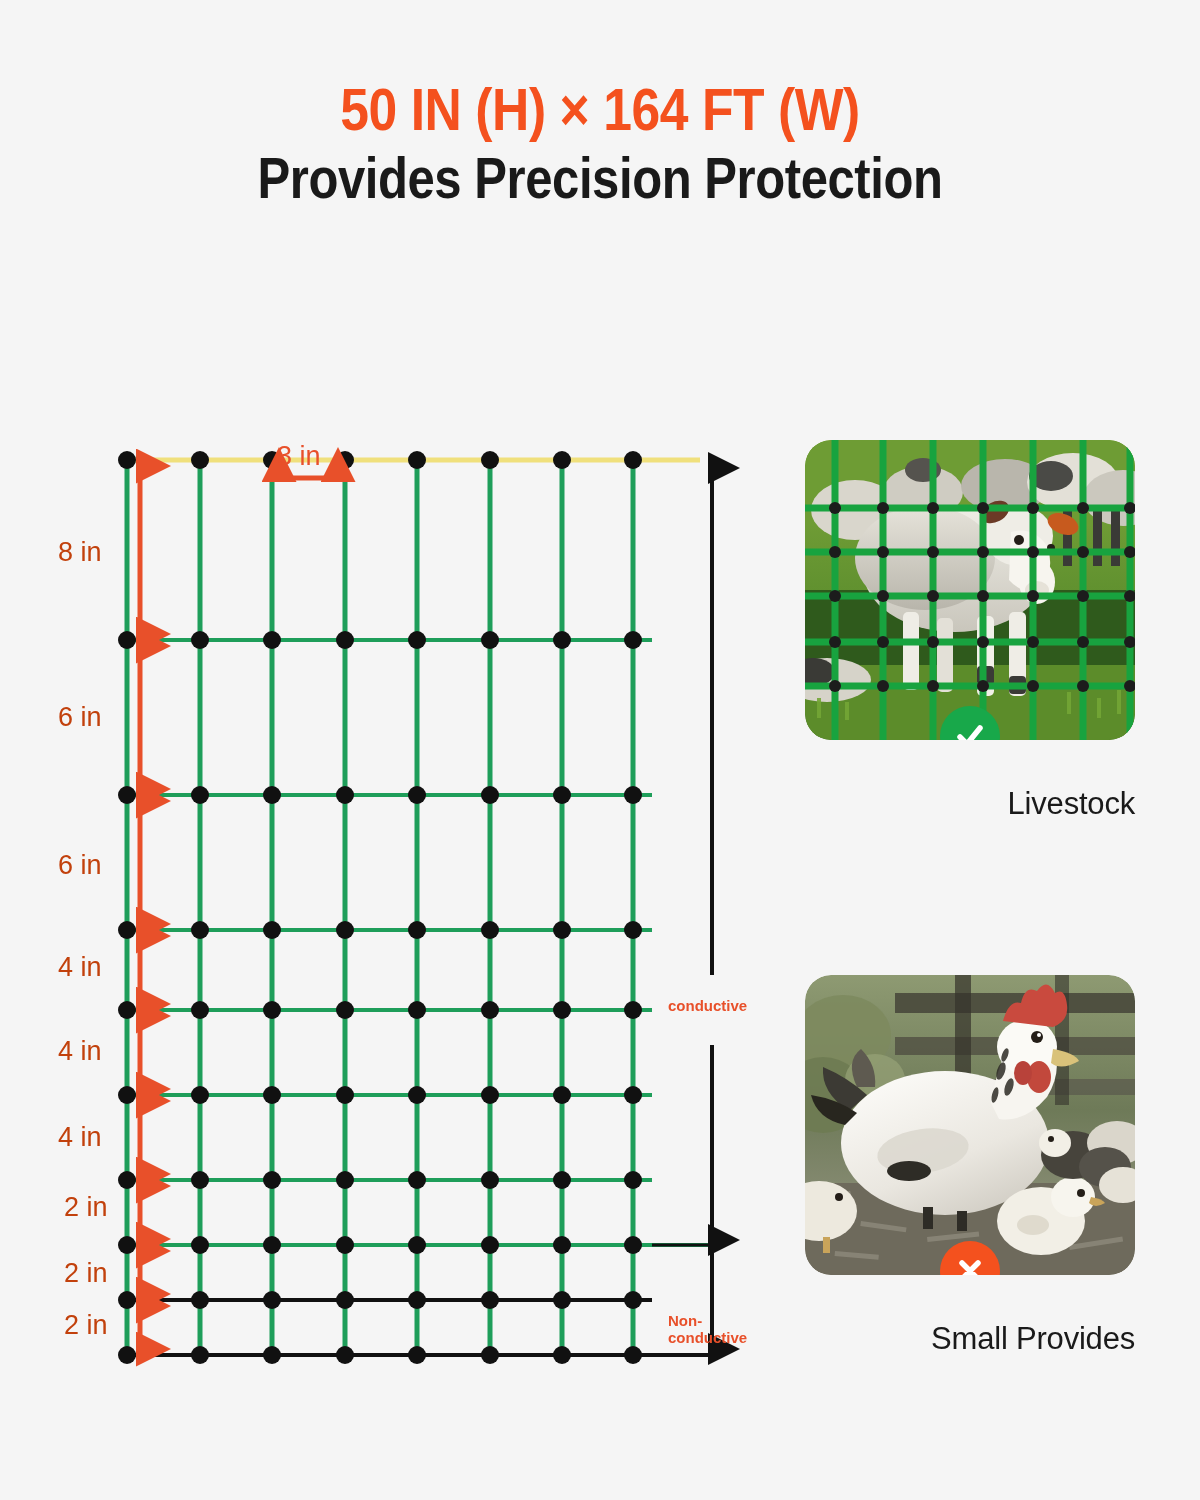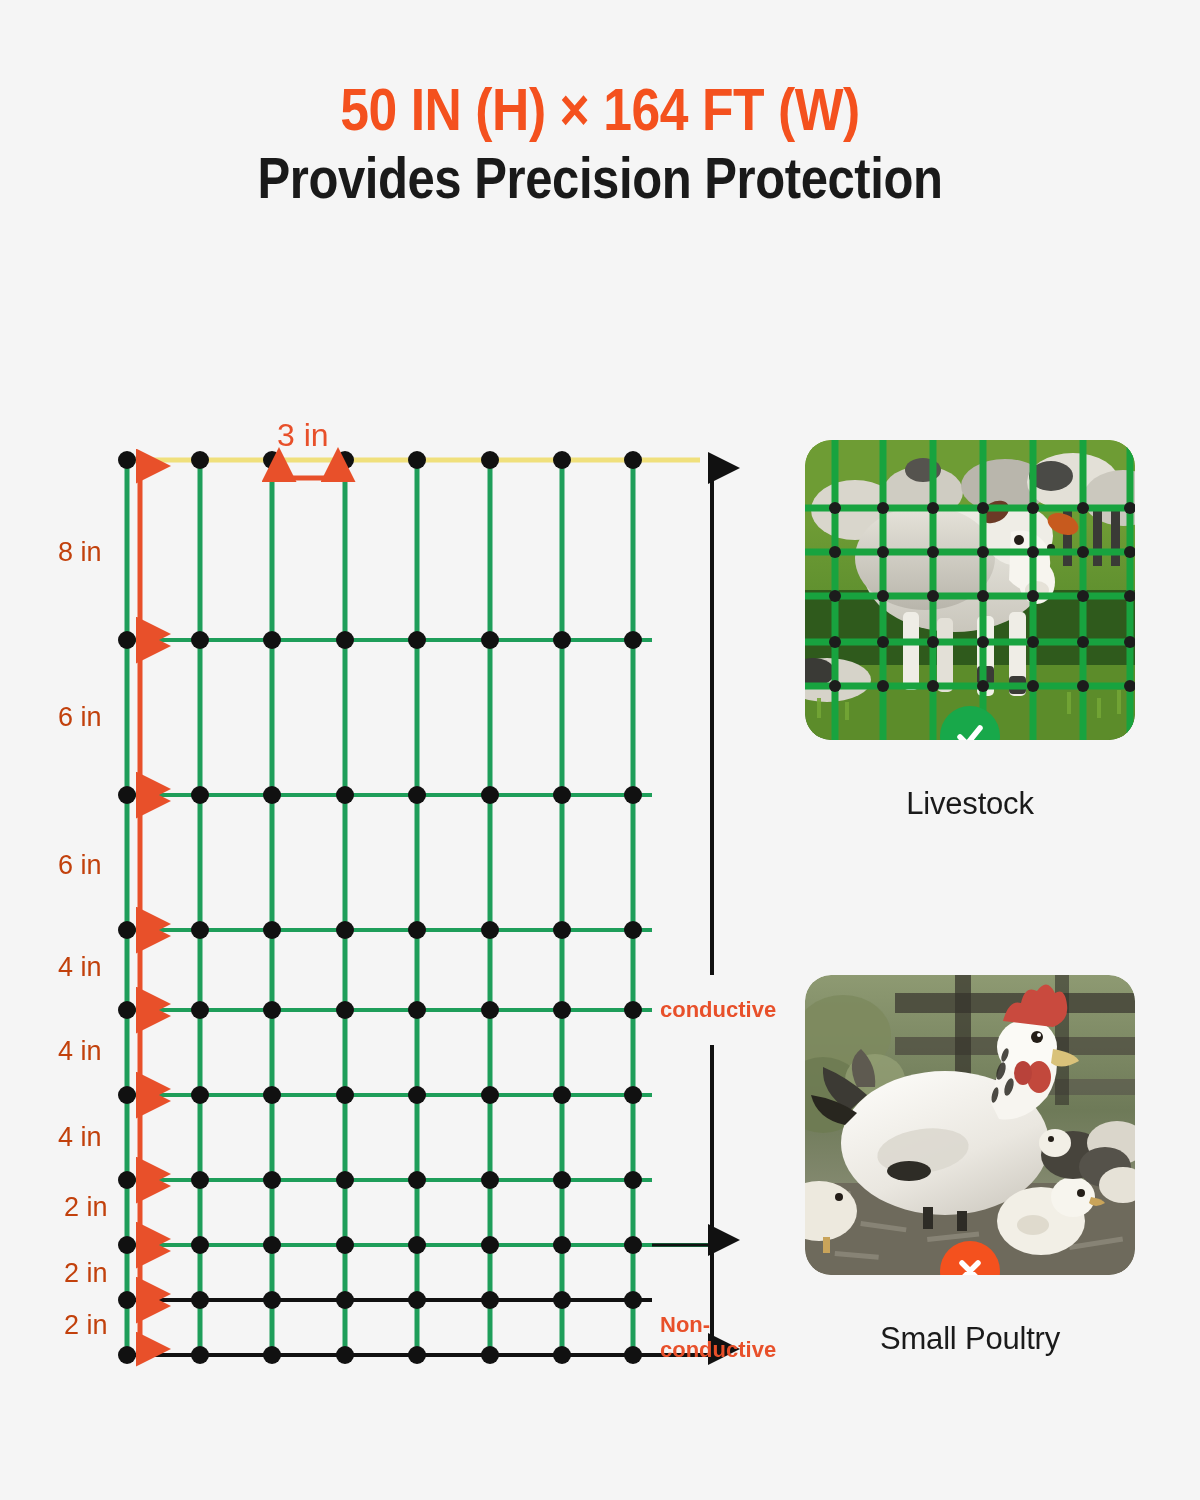--- a/index.html
+++ b/index.html
@@ -27,43 +27,44 @@
 
   
   .diagram { position: absolute; left: 0; top: 0; width: 780px; height: 1500px; }
   .grid-svg { position: absolute; left: 0; top: 0; }
 
   .dim-label {
     position: absolute; color: #c2410c; font-size: 27px; font-weight: 500;
     white-space: nowrap; text-align: right;
   }
   .top-label {
-    position: absolute; color: #E8502A; font-size: 32px; font-weight: 500;
+    position: absolute; color: #E8502A; font-size: 27px; font-weight: 500;
     white-space: nowrap;
+    margin-top: 24px;
   }
   .side-label {
-    position: absolute; color: #E8502A; font-size: 22px; font-weight: bold;
-    white-space: nowrap; line-height: 1.15;
+    position: absolute; color: #E8502A; font-size: 15px; font-weight: bold;
+    white-space: nowrap; line-height: 1.15; margin-left: 8px;
   }
 
   
   .card { position: absolute; width: 330px; }
   .photo {
     position: relative; width: 330px; height: 300px;
     border-radius: 26px; overflow: hidden;
   }
   .photo-svg { position: absolute; left: 0; top: 0; }
   .badge {
     position: absolute; left: 50%; bottom: -26px; transform: translateX(-50%);
     width: 60px; height: 60px; border-radius: 50%;
     display: flex; align-items: center; justify-content: center;
   }
   .badge svg { display: block; }
   .card-caption {
-    margin-top: 46px; text-align: center;
+    margin-top: 46px; text-align: right;
     font-size: 31px; color: #1A1A1A; letter-spacing: -0.2px;
   }
 </style>
 </head>
 <body>
 
 <div id="page">
 
   <div class="title-block">
     <div class="title-line1">50 IN (H) × 164 FT (W)</div>
@@ -477,16 +478,16 @@
           <ellipse cx="318" cy="210" rx="24" ry="18" fill="#E6E2D7"></ellipse>
         </g>
       </svg>
 
       <div class="badge" style="background:#F4511E;">
         <svg width="34" height="34" viewBox="0 0 34 34" aria-hidden="true">
           <path d="M9 9 L25 25 M25 9 L9 25" fill="none" stroke="#FFFFFF" stroke-width="5.5" stroke-linecap="round"></path>
         </svg>
       </div>
     </div>
-    <div class="card-caption">Small Poultry</div>
+    <div class="card-caption">Small Provides</div>
   </div>
 
 </div>
 
 </body></html>

